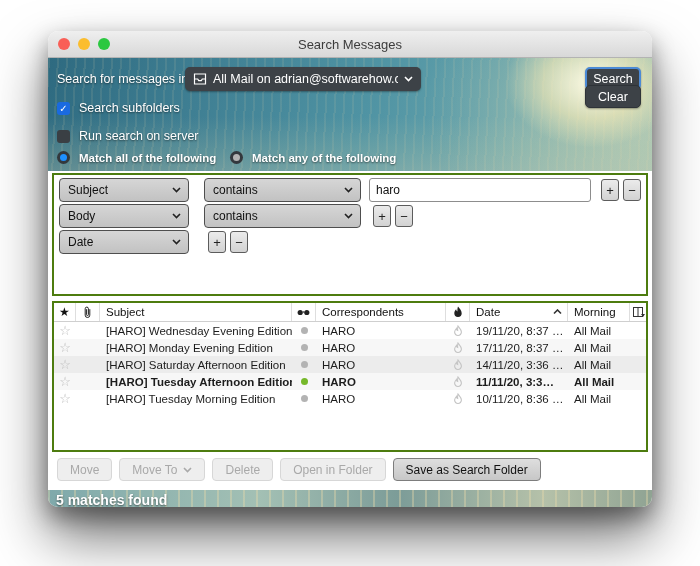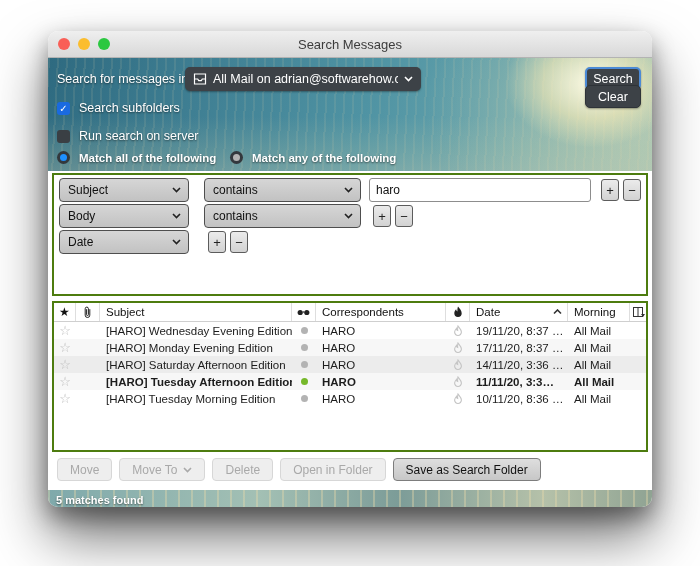--- a/index.html
+++ b/index.html
@@ -80,21 +80,21 @@
   .actions{display:flex;gap:7px;margin:6px 0 0 9px;}
   .abtn{height:23px;box-sizing:border-box;border-radius:4px;font-size:12px;padding:0 12px;
     display:flex;align-items:center;justify-content:center;gap:6px;}
   .abtn.disabled{background:#eeeeee;border:1px solid #d7d7d7;color:#a9a9a9;}
   .abtn.primary{background:linear-gradient(#dedede,#c7c7c7);border:1px solid #7d7d7d;color:#111;}
   
   .statusbar{height:20px;display:flex;align-items:center;padding-left:8px;
     background:
       repeating-linear-gradient(90deg, rgba(233,218,170,.38) 0 2px, rgba(233,218,170,0) 2px 13px),
       linear-gradient(90deg,#7fa9ab,#a3c0b4 35%,#7c9c98 58%,#b5c1a9 82%,#8fa393);}
-  .status-text{font-size:11px;font-weight:700;}
+  .status-text{font-size:14px;font-weight:700;}
   svg{display:block;}
 </style>
 </head>
 <body>
 
 <div class="window">
 
   <div class="titlebar">
     <div class="traffic">
       <div class="light red"></div>

